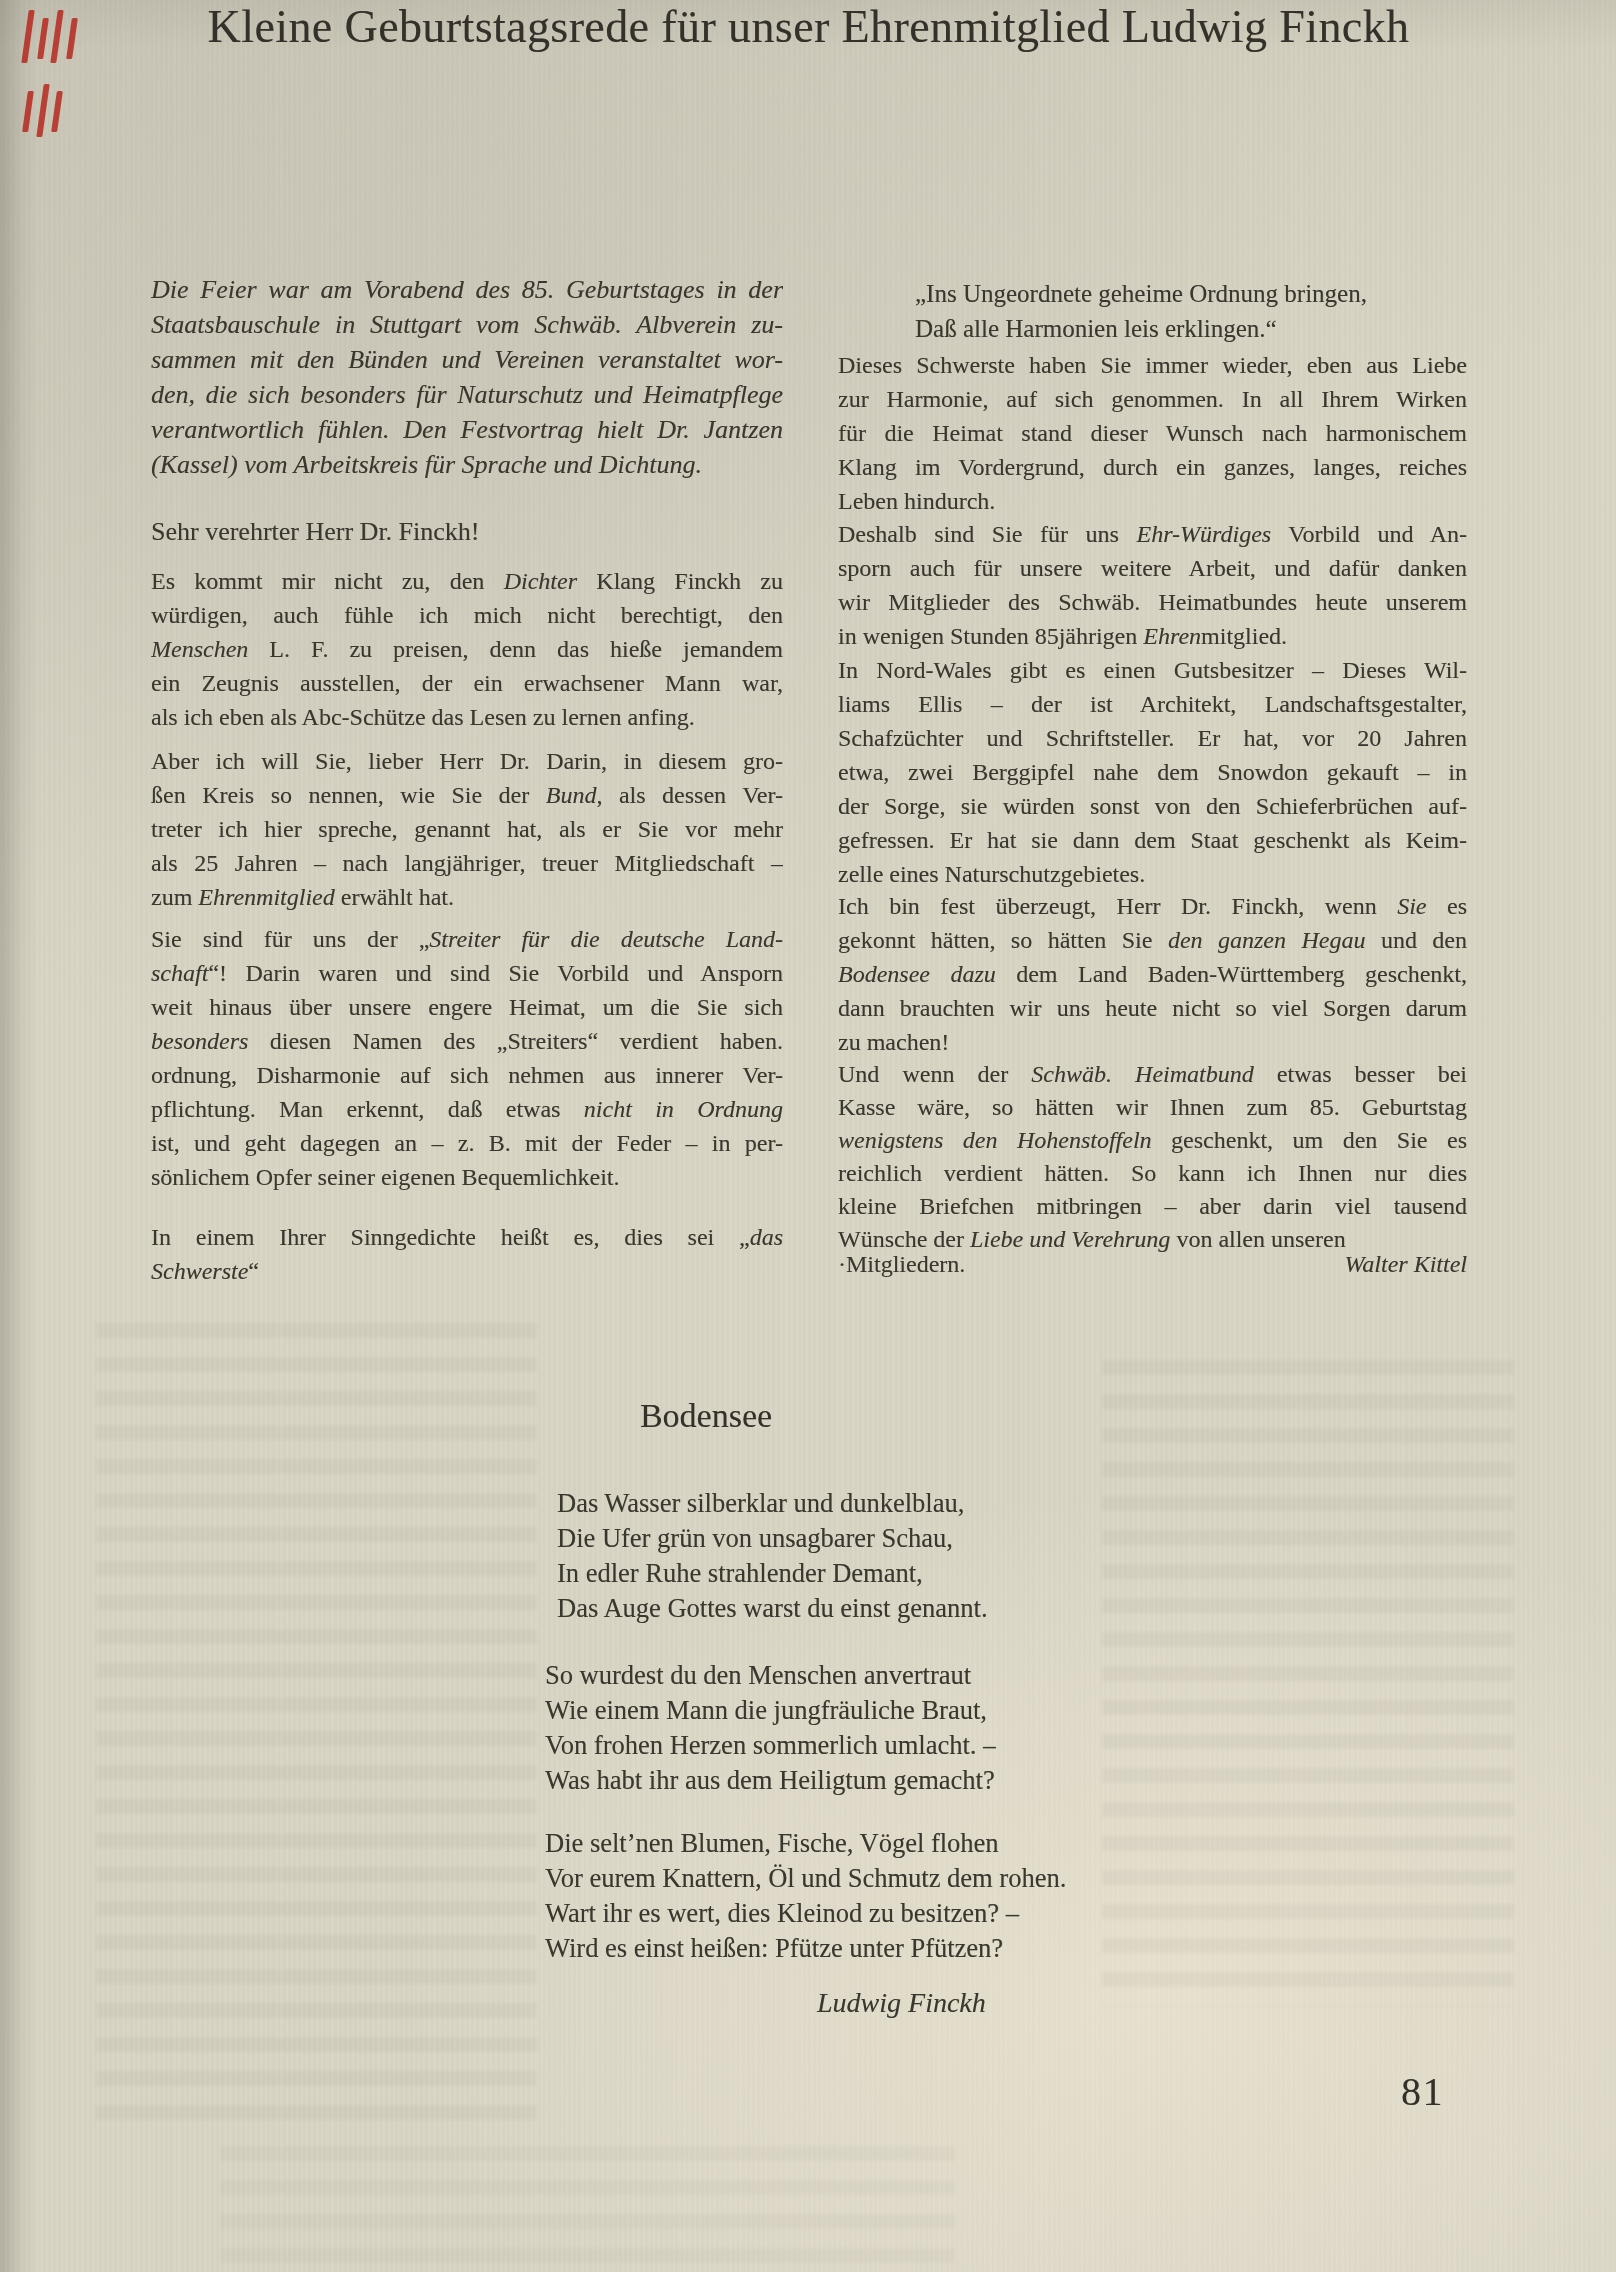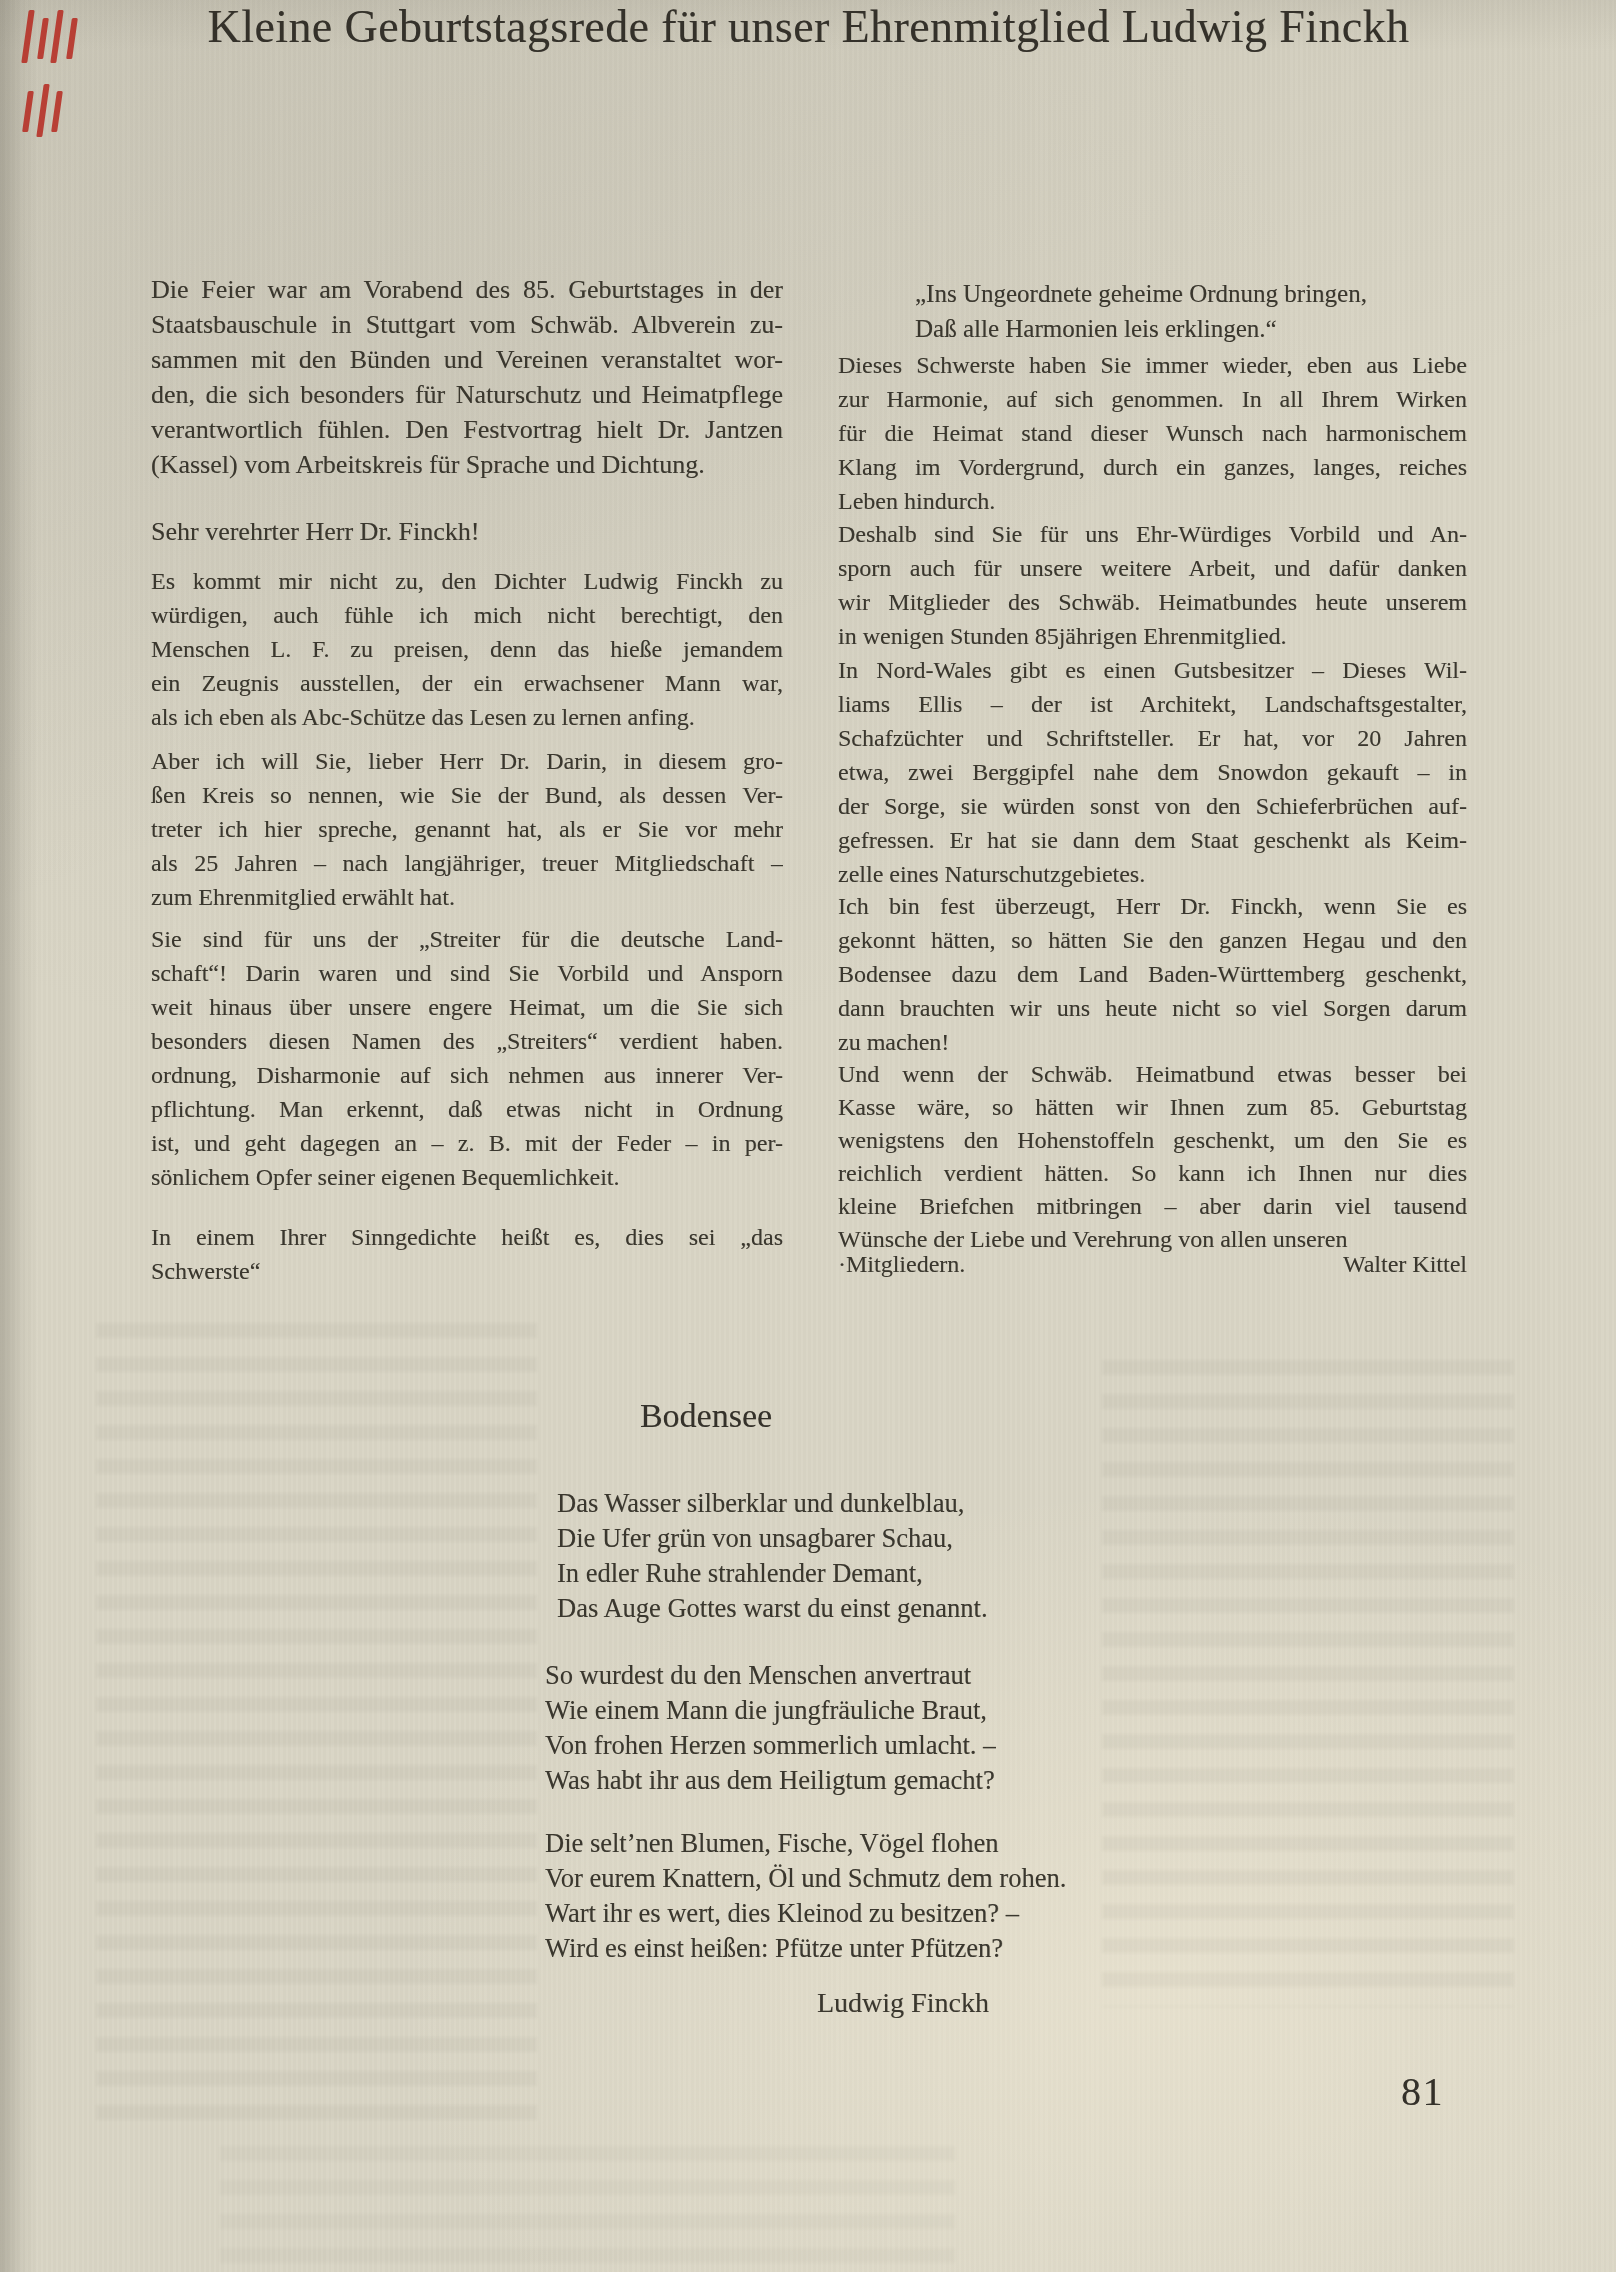--- a/index.html
+++ b/index.html
@@ -39,21 +39,21 @@
     font-size: 46px;
     font-weight: normal;
     letter-spacing: 0.4px;
     color: #34312a;
   }
   .block { width: 632px; font-size: 24px; line-height: 34px; }
   .rcol  { width: 629px; }
   .ln { min-height: 1em; overflow: hidden; white-space: nowrap; }
   .j .ln { text-align: justify; text-align-last: justify; white-space: normal; }
   .j .ln.last { text-align-last: left; }
-  .it, .italic-block { }
+  .it, .italic-block { font-style: italic; }
   .intro { font-size: 26px; line-height: 35px; }
   .salutation { font-size: 26px; }
   .quote { font-size: 25px; line-height: 35px; margin-left: 32px; }
   .closing-line {
     display: flex; justify-content: space-between; align-items: baseline;
     width: 629px; font-size: 24px;
   }
   .poem-title {
     margin: 0;
     left: 559px; top: 1397px; width: 294px;
@@ -105,21 +105,21 @@
       <div class="ln"><span>Staatsbauschule in Stuttgart vom Schwäb. Albverein zu-</span></div>
       <div class="ln"><span>sammen mit den Bünden und Vereinen veranstaltet wor-</span></div>
       <div class="ln"><span>den, die sich besonders für Naturschutz und Heimatpflege</span></div>
       <div class="ln"><span>verantwortlich fühlen. Den Festvortrag hielt Dr. Jantzen</span></div>
       <div class="ln last"><span>(Kassel) vom Arbeitskreis für Sprache und Dichtung.</span></div>
     </div>
 
   <div class="abs block salutation txt" style="left:151px; top:515px;">Sehr verehrter Herr Dr. Finckh!</div>
 
   <div class="abs block j txt" style="left:151px; top:564px;">
-      <div class="ln"><span>Es kommt mir nicht zu, den </span><span class="it">Dichter</span><span> Ludwig Finckh zu</span></div>
+      <div class="ln"><span>Es kommt mir nicht zu, den </span><span class="it">Dichter</span><span> Klang Finckh zu</span></div>
       <div class="ln"><span>würdigen, auch fühle ich mich nicht berechtigt, den</span></div>
       <div class="ln"><span class="it">Menschen</span><span> L. F. zu preisen, denn das hieße jemandem</span></div>
       <div class="ln"><span>ein Zeugnis ausstellen, der ein erwachsener Mann war,</span></div>
       <div class="ln last"><span>als ich eben als Abc-Schütze das Lesen zu lernen anfing.</span></div>
     </div>
 
   <div class="abs block j txt" style="left:151px; top:744px;">
       <div class="ln"><span>Aber ich will Sie, lieber Herr Dr. Darin, in diesem gro-</span></div>
       <div class="ln"><span>ßen Kreis so nennen, wie Sie der </span><span class="it">Bund</span><span>, als dessen Ver-</span></div>
       <div class="ln"><span>treter ich hier spreche, genannt hat, als er Sie vor mehr</span></div>

